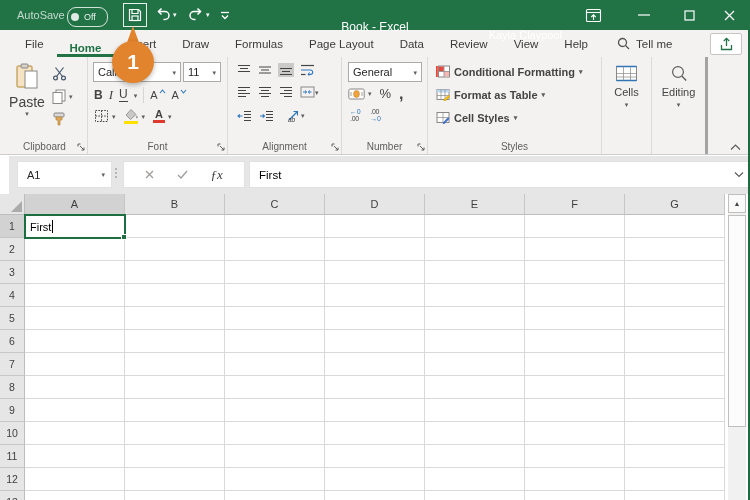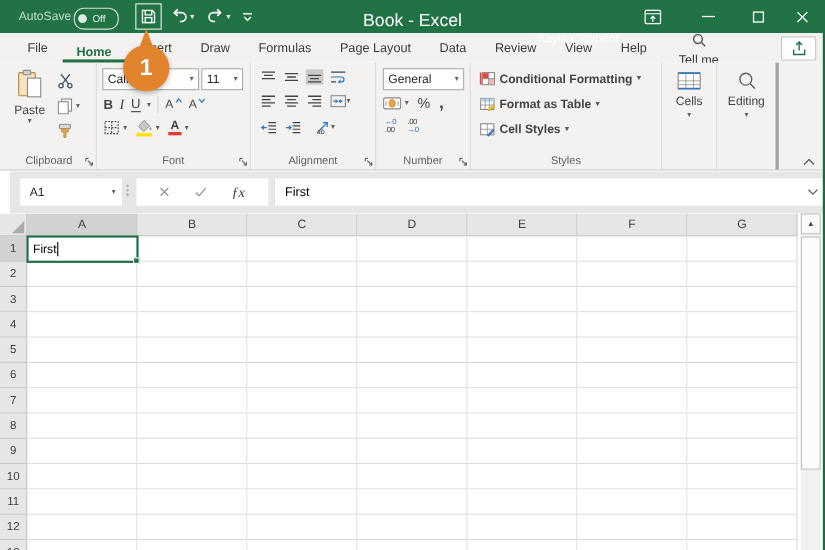--- a/index.html
+++ b/index.html
@@ -11,45 +11,45 @@
   .titlebar { position:absolute; left:0; top:0; width:750px; height:30px; background:#217346; color:#fff; z-index:20; }
   .autosave-label { position:absolute; left:17px; top:9px; font-size:11px; color:rgba(255,255,255,.72); }
   .autosave-toggle { position:absolute; left:67px; top:7px; width:41px; height:20px; border:1px solid rgba(255,255,255,.8); border-radius:9px; display:flex; align-items:center; }
   .autosave-knob { width:8px; height:8px; border-radius:50%; background:rgba(255,255,255,.85); margin-left:3px; }
   .autosave-state { font-size:9px; color:rgba(255,255,255,.9); margin-left:5px; }
   .qat-save { position:absolute; left:123px; top:3px; width:24px; height:24px; border:1px solid rgba(255,255,255,.9); display:flex; align-items:center; justify-content:center; }
   .qat-undo { position:absolute; left:155px; top:7px; }
   .qat-redo { position:absolute; left:188px; top:7px; }
   .qat-dd { position:absolute; top:11px; font-size:7px; color:#fff; }
   .qat-customize { position:absolute; left:219px; top:9px; }
-  .win-title { position:absolute; left:50%; top:11px; transform:translateX(-50%); font-size:16px; color:#fff; }
+  .win-title { position:absolute; left:50%; top:20px; transform:translateX(-50%); font-size:12px; color:#fff; }
   .user-name { position:absolute; right:188px; top:9px; font-size:11px; color:#fff;margin-top:20px; }
   .ribbon-display-btn { position:absolute; left:585px; top:8px; }
   .win-btn { position:absolute; top:0; width:32px; height:30px; display:flex; align-items:center; justify-content:center; }
   .btn-min { left:628px; } .btn-max { left:673px; } .btn-close { left:713px; }
 
   
   .tabrow { position:absolute; left:0; top:30px; width:750px; height:27px; background:#F3F2F1; display:flex; align-items:stretch; }
   .tab { padding:0 13px; display:flex; align-items:center; font-size:11.5px; color:#3B3A39; cursor:default; }
   .tab:first-child { margin-left:12px; }
   .tab.active { color:#217346; font-weight:700; border-bottom:3px solid #217346; padding-top:12px; }
-  .tellme { display:flex; align-items:center; gap:6px; margin-left:16px; font-size:11.5px; color:#3B3A39;flex-direction:column; }
+  .tellme { display:flex; align-items:center; gap:6px; margin-left:16px; font-size:11.5px; color:#3B3A39; }
   .share-btn { position:absolute; right:8px; top:3px; width:32px; height:22px; background:#fff; border:1px solid #C8C6C4; border-radius:2px; display:flex; align-items:center; justify-content:center; }
 
   
   .ribbon { position:absolute; left:0; top:57px; width:750px; height:98px; background:#F3F2F1; border-bottom:1px solid #CFCDCB; display:flex; padding-left:2px; }
   .rgroup { position:relative; height:97px; border-right:1px solid #DCDAD8; flex:none; }
   .g-label { position:absolute; bottom:2px; left:0; right:0; text-align:center; font-size:10px; color:#605E5C; }
   .launcher { position:absolute; right:2px; bottom:3px; }
   .dd { font-size:7px; color:#605E5C; line-height:1; }
   .combo { background:#fff; border:1px solid #ACABA9; height:20px; display:flex; align-items:center; justify-content:space-between; font-size:11px; color:#262626; padding:0 4px; }
 
   .grp-clipboard { width:86px; }
   .paste-btn { position:absolute; left:7px; top:6px; width:36px; text-align:center; }
-  .paste-btn .lbl { font-size:11px; margin-top:2px; color:#444; }
+  .paste-btn .lbl { font-size:14px; margin-top:2px; color:#444; }
   .clip-col { position:absolute; left:50px; top:9px; display:flex; flex-direction:column; gap:8px; }
   .mini-btn { display:flex; align-items:center; gap:3px; }
 
   .grp-font { width:140px; }
   .f-row1 { position:absolute; left:5px; top:5px; display:flex; gap:2px; }
   .f-row2 { position:absolute; left:6px; top:30px; display:flex; align-items:center; gap:6px; }
   .f-row3 { position:absolute; left:6px; top:52px; display:flex; align-items:flex-start; gap:8px; }
   .fmt-b { font-weight:700; font-size:12px; color:#444; }
   .fmt-i { font-family:"Liberation Serif", serif; font-style:italic; font-size:13px; color:#444; }
   .fmt-u { font-size:12px; color:#444; border-bottom:1.5px solid #444; line-height:1.05; }

